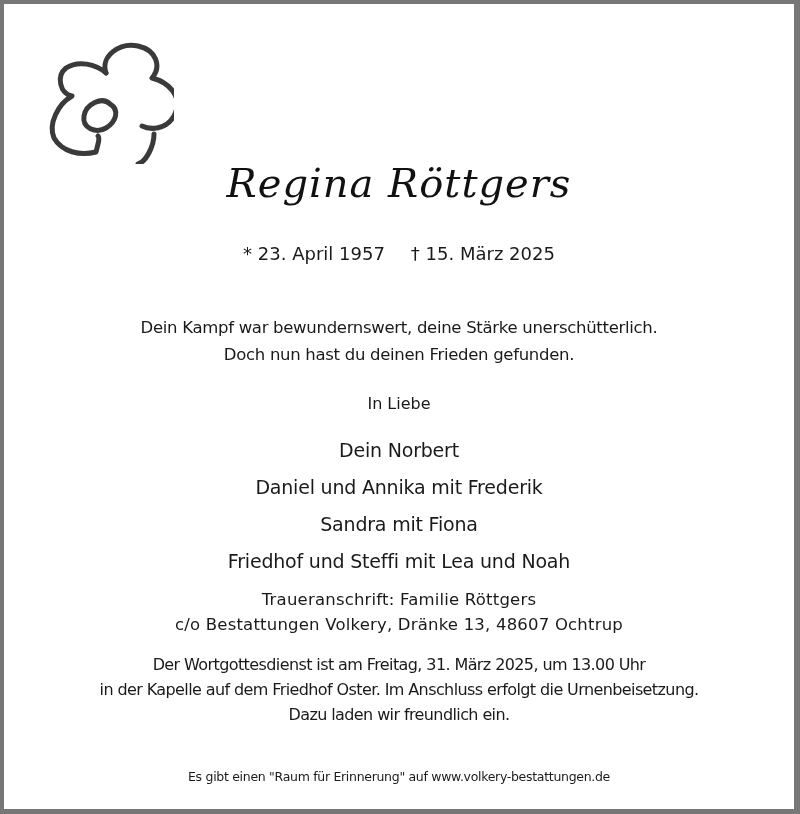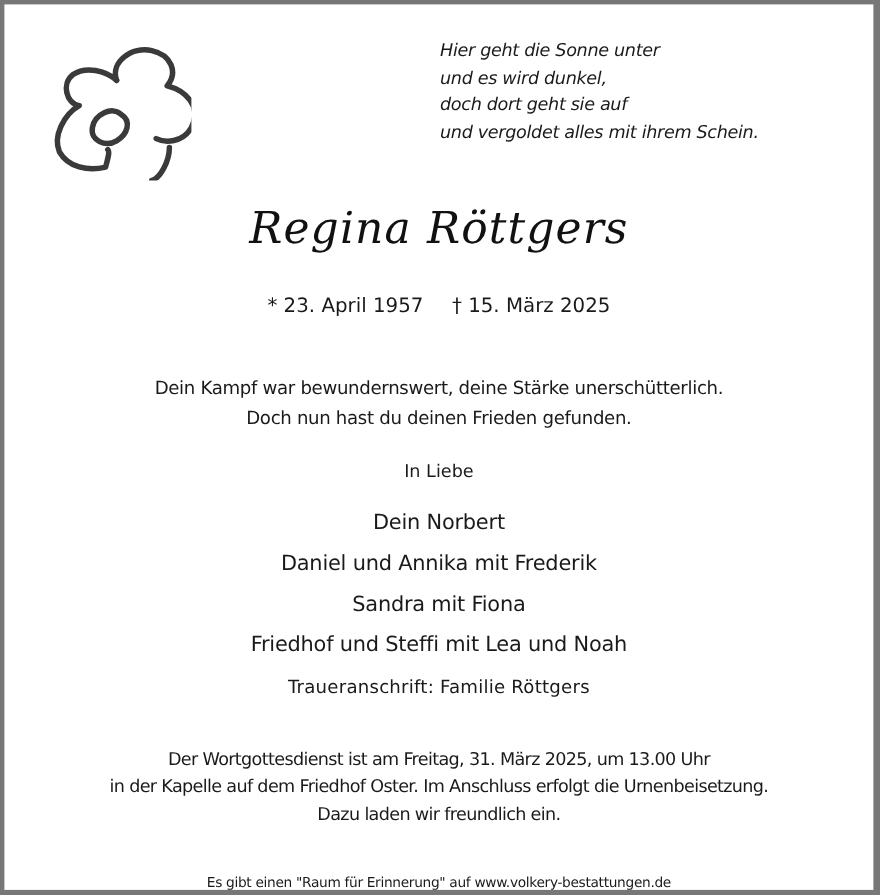--- a/index.html
+++ b/index.html
@@ -14,21 +14,21 @@
     background: #ffffff;
   }
   .flower { position: absolute; left: 30px; top: 30px; width: 140px; height: 130px; }
   .poem {
     position: absolute; left: 396px; top: 30px; width: 380px;
     font-family: "DejaVu Sans", sans-serif; font-style: italic;
     font-size: 16px; line-height: 24.5px; color: #1a1a1a;
     letter-spacing: -0.3px;
   }
   .poem div { white-space: nowrap; }
-  .center { position: absolute; left: 0; width: 790px; text-align: center; white-space: nowrap; margin-top: 25px; }
+  .center { position: absolute; left: 0; width: 790px; text-align: center; white-space: nowrap; }
   .name {
     top: 156px; font-family: "DejaVu Serif", serif; font-style: italic;
     font-size: 40px; letter-spacing: 1px; color: #111;
   }
   .maiden { top: 219px; font-size: 16px; }
   .dates { top: 239px; font-size: 18px; word-spacing: 0px; }
   .dates .gap { display: inline-block; width: 26px; }
   .quote { top: 310px; font-size: 16.5px; line-height: 27px; letter-spacing: -0.3px; }
   .inliebe { top: 390px; font-size: 16px; }
   .family { top: 428px; font-size: 19px; line-height: 37px; letter-spacing: -0.2px; }
@@ -44,26 +44,20 @@
 
   <svg class="flower" viewBox="0 0 140 130">
     <g fill="none" stroke="#3a3a3a" stroke-width="5" stroke-linecap="round" stroke-linejoin="round">
       <path d="M72 39 C 66 22, 86 8, 104 12 C 122 16, 128 32, 118 44 C 134 48, 150 62, 140 82 C 132 96, 116 96, 108 92"></path>
       <path d="M72 39 C 62 30, 44 26, 32 34 C 22 42, 26 60, 38 62 C 24 70, 14 90, 20 104 C 28 118, 46 122, 62 118 C 64 110, 66 104, 64 102"></path>
       <path d="M120 100 C 120 112, 112 128, 104 130"></path>
       <path d="M76 70 C 68 62, 52 70, 50 82 C 48 94, 62 100, 72 94 C 82 88, 86 76, 76 70 Z"></path>
     </g>
   </svg>
 
-  <div class="poem">
-    <div>Hier geht die Sonne unter</div>
-    <div>und es wird dunkel,</div>
-    <div>doch dort geht sie auf</div>
-    <div>und vergoldet alles mit ihrem Schein.</div>
-  </div>
 
   <div class="center name">Regina Röttgers</div>
   <div class="center dates">
     <span>* 23. April 1957</span><span class="gap"></span><span>† 15. März 2025</span>
   </div>
 
   <div class="center quote">
     <div>Dein Kampf war bewundernswert, deine Stärke unerschütterlich.</div>
     <div>Doch nun hast du deinen Frieden gefunden.</div>
   </div>
@@ -72,20 +66,21 @@
 
   <div class="center family">
     <div>Dein Norbert</div>
     <div>Daniel und Annika mit Frederik</div>
     <div>Sandra mit Fiona</div>
     <div>Friedhof und Steffi mit Lea und Noah</div>
   </div>
 
   <div class="center address">
     <div>Traueranschrift: Familie Röttgers</div>
+    <div>c/o Bestattungen Volkery, Dränke 13, 48607 Ochtrup</div>
   </div>
 
   <div class="center service">
     <div>Der Wortgottesdienst ist am Freitag, 31. März 2025, um 13.00 Uhr</div>
     <div>in der Kapelle auf dem Friedhof Oster. Im Anschluss erfolgt die Urnenbeisetzung.</div>
     <div>Dazu laden wir freundlich ein.</div>
   </div>
 
   <div class="center web">Es gibt einen "Raum für Erinnerung" auf www.volkery-bestattungen.de</div>
 </div>

